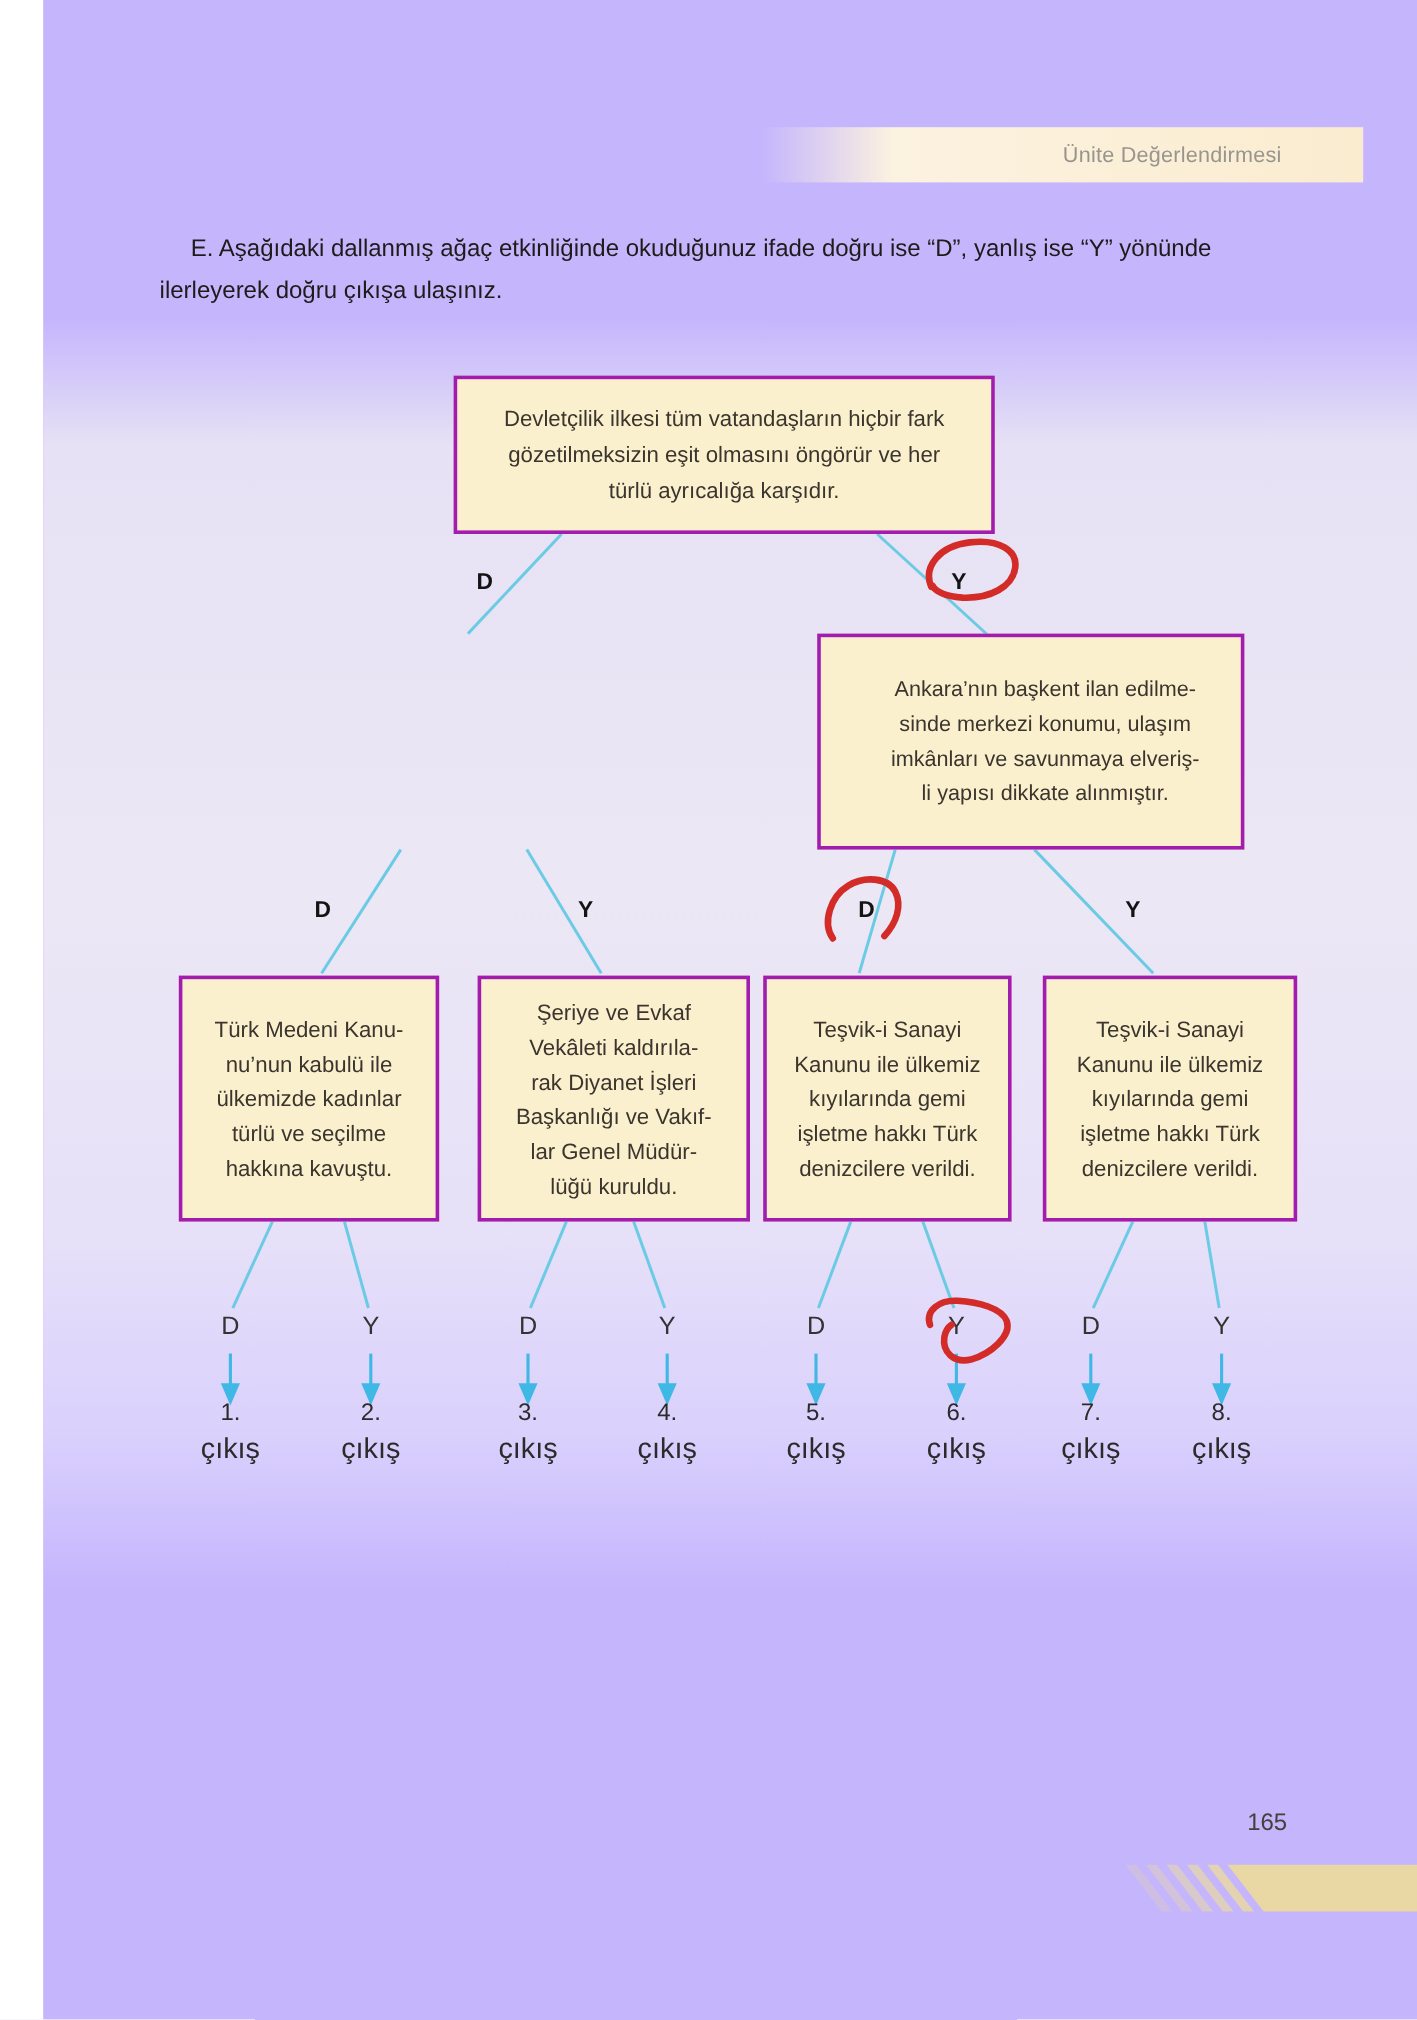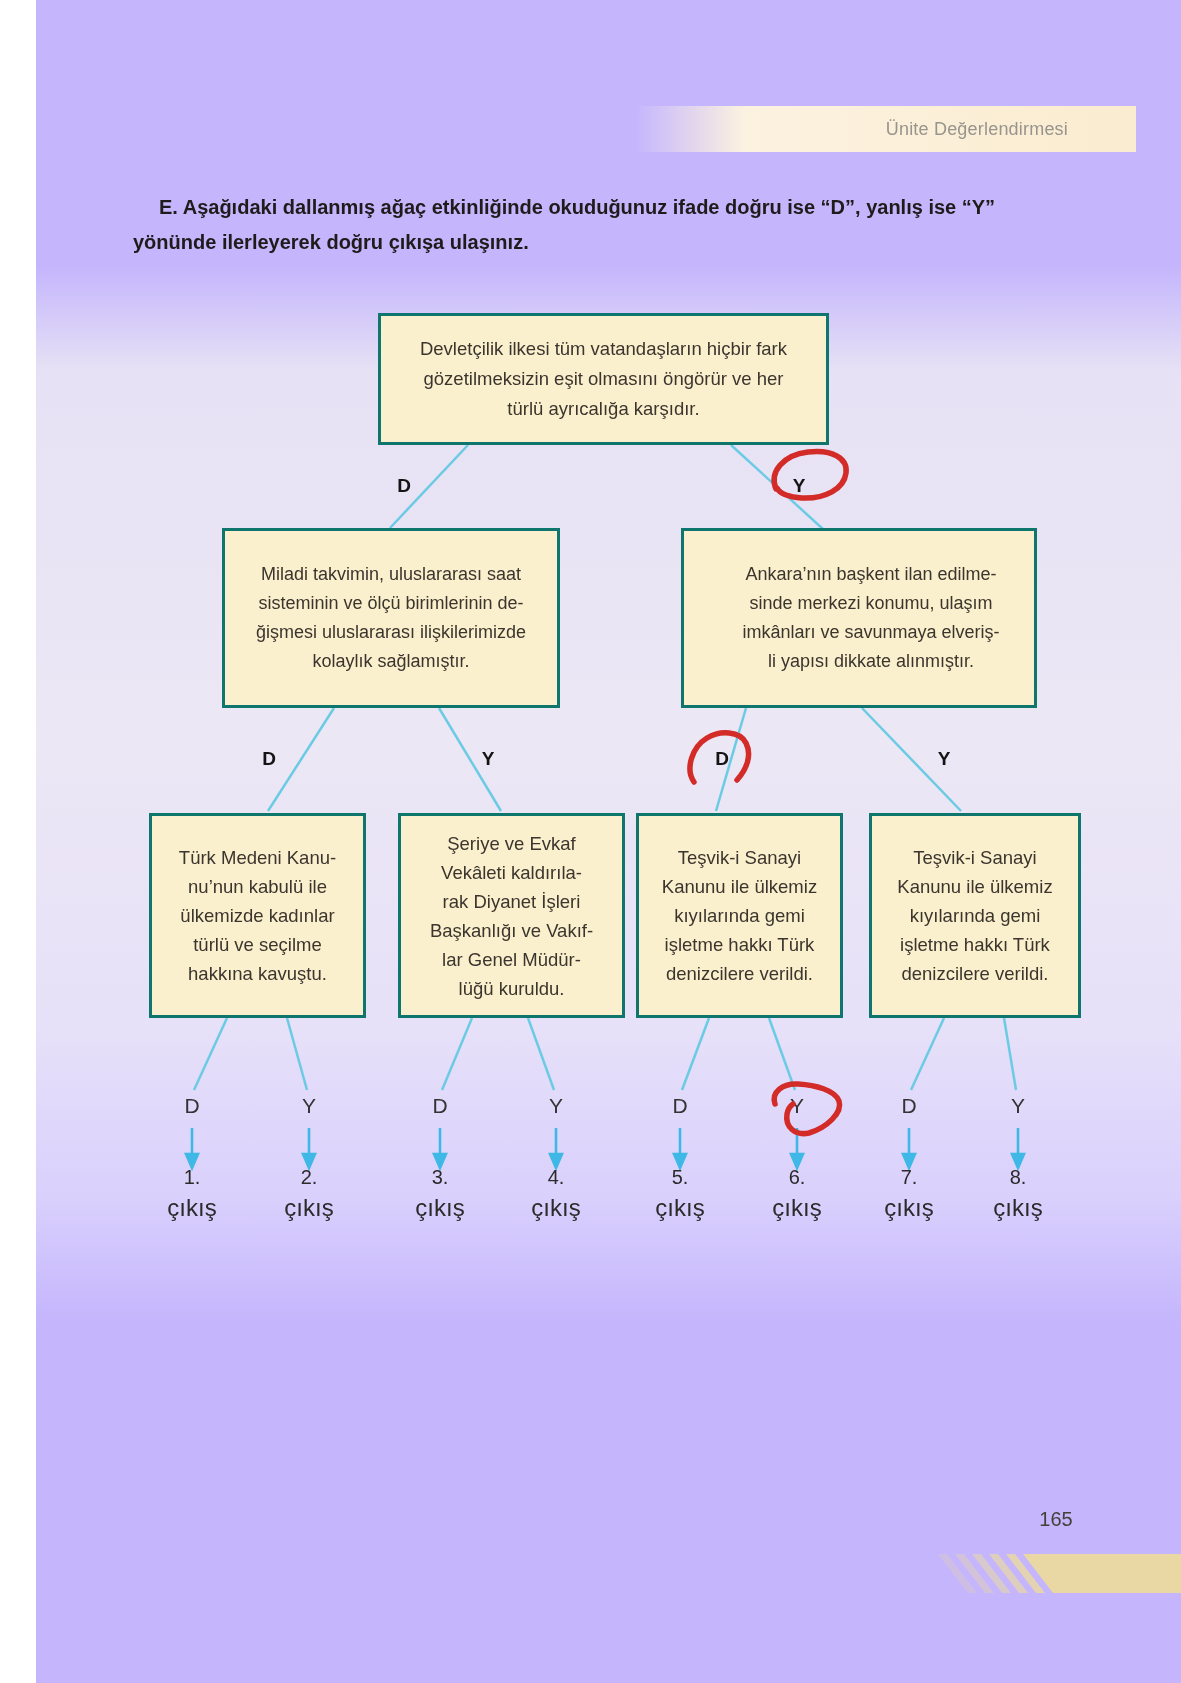--- a/index.html
+++ b/index.html
@@ -14,26 +14,26 @@
       rgba(242,239,247,0.75) 72%,
       rgba(250,249,252,0.4) 88%,
       rgba(255,255,255,0) 100%);}
 
   .header-band{position:absolute;left:598px;top:106px;width:502px;height:46px;z-index:2;
     background:linear-gradient(90deg, rgba(252,242,224,0) 0%, #fcf2e0 22%, #faeccf 100%);
     display:flex;align-items:center;justify-content:flex-end;padding-right:0;box-sizing:border-box;}
   .header-band span{color:#98948e;font-size:18px;letter-spacing:.2px;margin-right:68px;}
 
   .instruction{position:absolute;left:97px;top:190px;width:922px;z-index:2;margin:0;
-    font-size:20px;font-weight:bold;color:#1e1c1a;line-height:35px;text-indent:26px;}
+    font-size:20px;font-weight:normal;color:#1e1c1a;line-height:35px;text-indent:26px;}
 
   .tree-svg{position:absolute;left:0;top:0;z-index:1;}
   .redpen-svg{position:absolute;left:0;top:0;z-index:5;pointer-events:none;}
 
-  .box{position:absolute;z-index:3;background:#FBF0CE;border:3px solid #0f766e;
+  .box{position:absolute;z-index:3;background:#FBF0CE;border:3px solid #a21caf;
     box-sizing:border-box;display:flex;align-items:center;justify-content:center;
     text-align:center;white-space:pre;color:#3B352E;}
   .box.root{left:342px;top:313px;width:451px;height:132px;font-size:18.5px;line-height:30px;}
   .box.l2a{left:186px;top:528px;width:338px;height:180px;font-size:18px;line-height:29px;}
   .box.l2b{left:645px;top:528px;width:356px;height:180px;font-size:18px;line-height:29px;padding-left:24px;}
   .box.l3{top:813px;height:205px;font-size:18.5px;line-height:29px;}
   .box.b1{left:113px;width:217px;}
   .box.b2{left:362px;width:227px;}
   .box.b3{left:600px;width:207px;}
   .box.b4{left:833px;width:212px;}
@@ -113,24 +113,20 @@
       <g>
           <line x1="982" y1="1128" x2="982" y2="1156"></line>
           <polygon points="976,1154 988,1154 982,1168"></polygon>
         </g>
     </g>
   </svg>
 
   <div class="box root">Devletçilik ilkesi tüm vatandaşların hiçbir fark
 gözetilmeksizin eşit olmasını öngörür ve her
 türlü ayrıcalığa karşıdır.</div>
-  <div class="box l2a">Miladi takvimin, uluslararası saat
-sisteminin ve ölçü birimlerinin de-
-ğişmesi uluslararası ilişkilerimizde
-kolaylık sağlamıştır.</div>
   <div class="box l2b">Ankara’nın başkent ilan edilme-
 sinde merkezi konumu, ulaşım
 imkânları ve savunmaya elveriş-
 li yapısı dikkate alınmıştır.</div>
   <div class="box l3 b1">Türk Medeni Kanu-
 nu’nun kabulü ile
 ülkemizde kadınlar
 türlü ve seçilme
 hakkına kavuştu.</div>
   <div class="box l3 b2">Şeriye ve Evkaf

